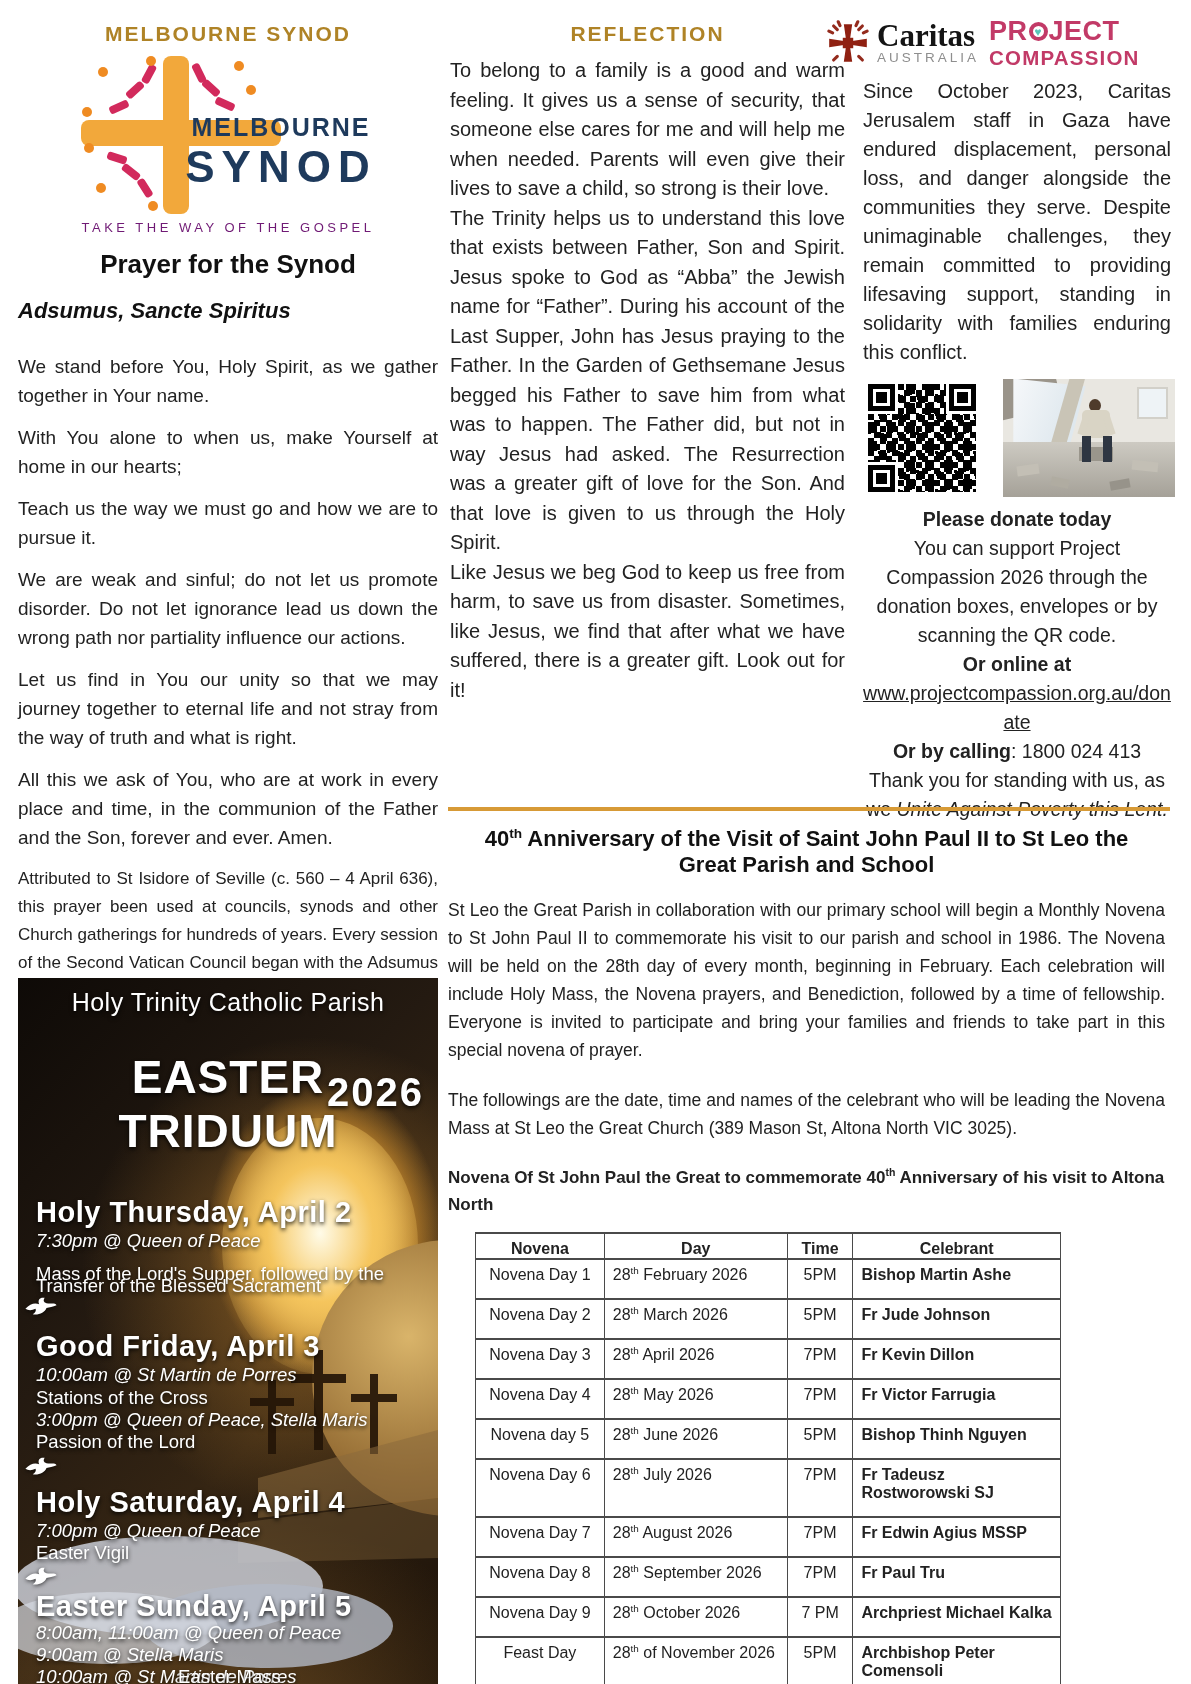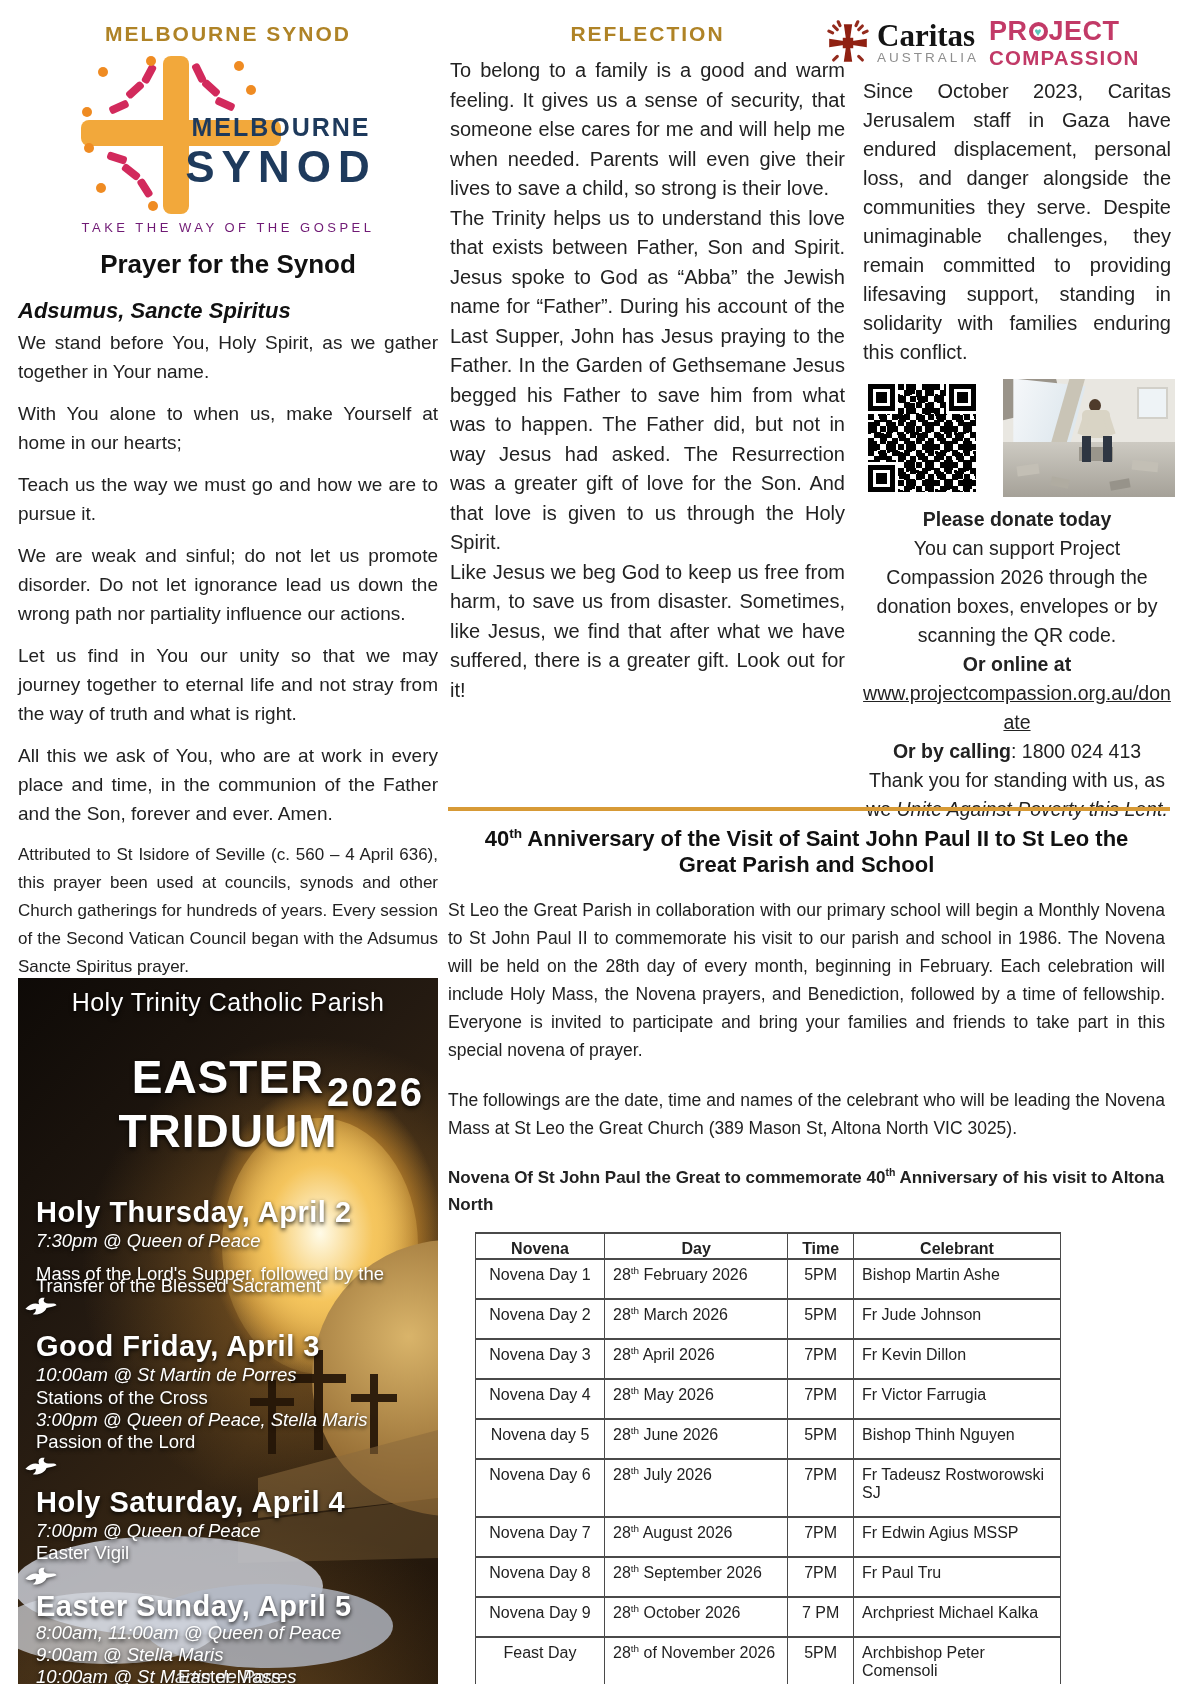--- a/index.html
+++ b/index.html
@@ -13,21 +13,21 @@
   .gold-rule{position:absolute;left:448px;top:799px;width:722px;height:4px;background:#d79a36;border:none;}
   .bottom{position:absolute;left:448px;top:818px;width:717px;}
 
   .kicker{font-size:21px;font-weight:600;color:#af8326;letter-spacing:2px;text-align:center;margin:6px 0 10px 0;}
 
   
   .synod-logo{width:330px;margin:2px auto 6px auto;text-align:center;}
   .synod-tagline{font-size:13px;color:#701a75;letter-spacing:3.5px;margin-top:2px;white-space:nowrap;}
 
   .prayer-title{font-size:26px;font-weight:bold;text-align:center;margin:14px 0 18px 0;color:#111;}
-  .prayer-sub{font-size:22px;font-weight:bold;font-style:italic;margin:0 0 4px 0;color:#111;}
+  .prayer-sub{font-size:22px;font-weight:bold;font-style:italic;margin:0 0 28px 0;color:#111;}
   .prayer-p{font-size:19px;line-height:29px;text-align:justify;margin:0 0 13px 0;}
   .attribution{font-size:17px;line-height:28px;text-align:justify;margin:6px 0 0 0;}
 
   .body-p{font-size:20px;line-height:29px;text-align:justify;margin:0;}
   .mid-p{font-size:20px;line-height:29.5px;text-align:justify;margin:0;}
 
   
   .logos{display:flex;align-items:center;gap:10px;margin:2px 0 8px -38px;}
   .caritas{display:flex;align-items:center;gap:6px;}
   .caritas-name{font-family:"Liberation Serif",serif;font-weight:bold;font-size:31px;color:#141414;line-height:30px;}
@@ -76,21 +76,21 @@
   .anniv-title{font-size:22px;font-weight:bold;text-align:center;margin:8px 30px 18px 30px;color:#111;}
   .bot-p{font-size:17.5px;line-height:28px;text-align:justify;margin:0 0 22px 0;}
   .table-caption{font-size:17px;font-weight:bold;line-height:27px;margin:0 0 14px 0;}
   table.novena{border-collapse:collapse;margin-left:27px;width:586px;font-size:16px;}
   table.novena th,table.novena td{border-left:1.5px solid #4a4a4a;border-right:1.5px solid #4a4a4a;
       border-top:2.5px solid #4a4a4a;border-bottom:2.5px solid #4a4a4a;padding:6px 8px 14px 8px;vertical-align:top;}
   table.novena th{font-weight:bold;text-align:center;padding-bottom:0;}
   td.c-novena{text-align:center;width:118px;}
   td.c-day{width:176px;}
   td.c-time{text-align:center;width:50px;}
-  td.c-celebrant{width:200px;}
+  td.c-celebrant{width:200px;font-weight:bold;}
   sup{font-size:62%;line-height:0;}
 
   
   .poster{position:absolute;left:18px;top:978px;width:420px;height:706px;overflow:hidden;color:#fff;
     background:
       radial-gradient(ellipse 150px 190px at 73% 36%, rgba(255,250,225,.95) 0%, rgba(247,199,94,.9) 35%, rgba(216,149,47,.55) 60%, rgba(120,70,20,0) 78%),
       radial-gradient(ellipse 320px 330px at 70% 42%, rgba(205,140,50,.55), rgba(205,140,50,0) 72%),
       radial-gradient(ellipse 420px 300px at 50% 108%, rgba(150,105,45,.55), rgba(150,105,45,0) 75%),
       linear-gradient(135deg,#0e0a07 0%, #241a11 38%, #352513 62%, #1c1209 100%);}
   .poster-art{position:absolute;inset:0;z-index:0;}

